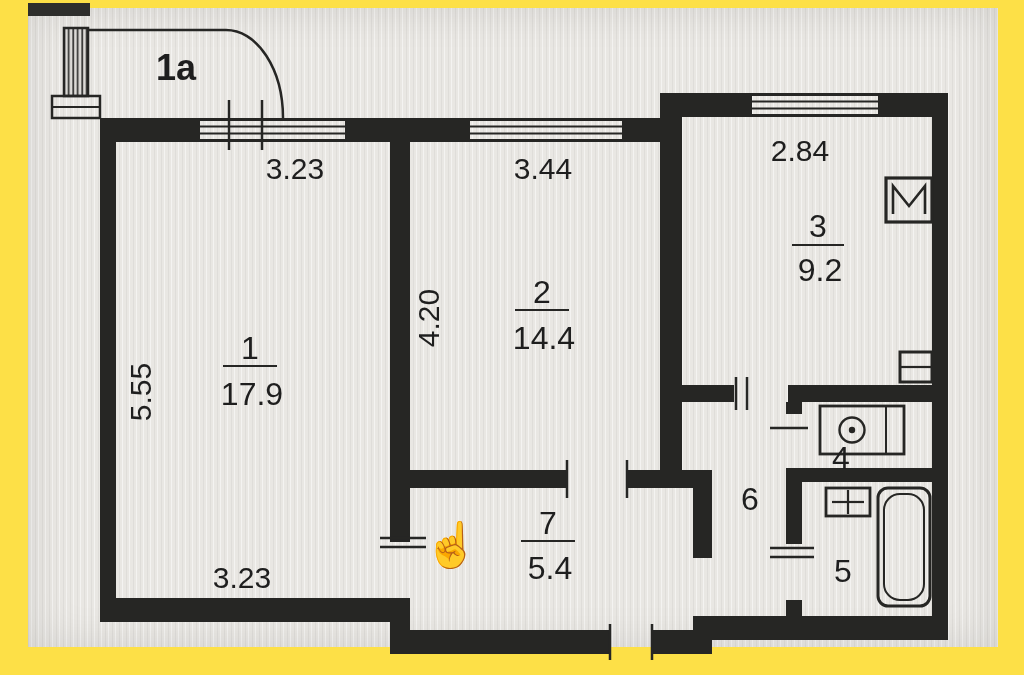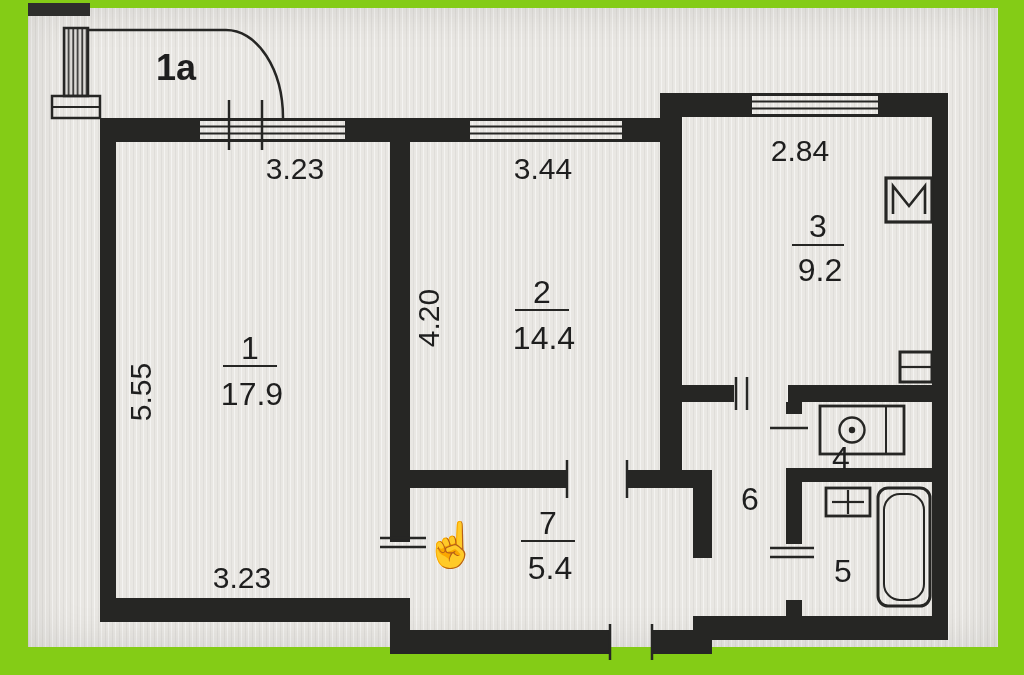--- a/index.html
+++ b/index.html
@@ -1,18 +1,18 @@
 <!DOCTYPE html>
 <html><head>
 <meta charset="utf-8">
 <style>
   html,body { margin:0; padding:0; background:#6f6f6d; }
   .photo {
     position:relative; width:1024px; height:675px; overflow:hidden;
-    background:#84cc16;
+    background:#fde047;
     font-family:"Liberation Sans", sans-serif;
     text-align:center;
   }
   .paper {
     position:absolute; left:28px; top:8px; right:26px; bottom:28px;
     background-color:#e9e7e3;
     background-image:
       repeating-linear-gradient(90deg,
         rgba(0,0,0,0.045) 0 1px, transparent 1px 3px,
         rgba(255,255,255,0.5) 3px 4px, transparent 4px 7px);

